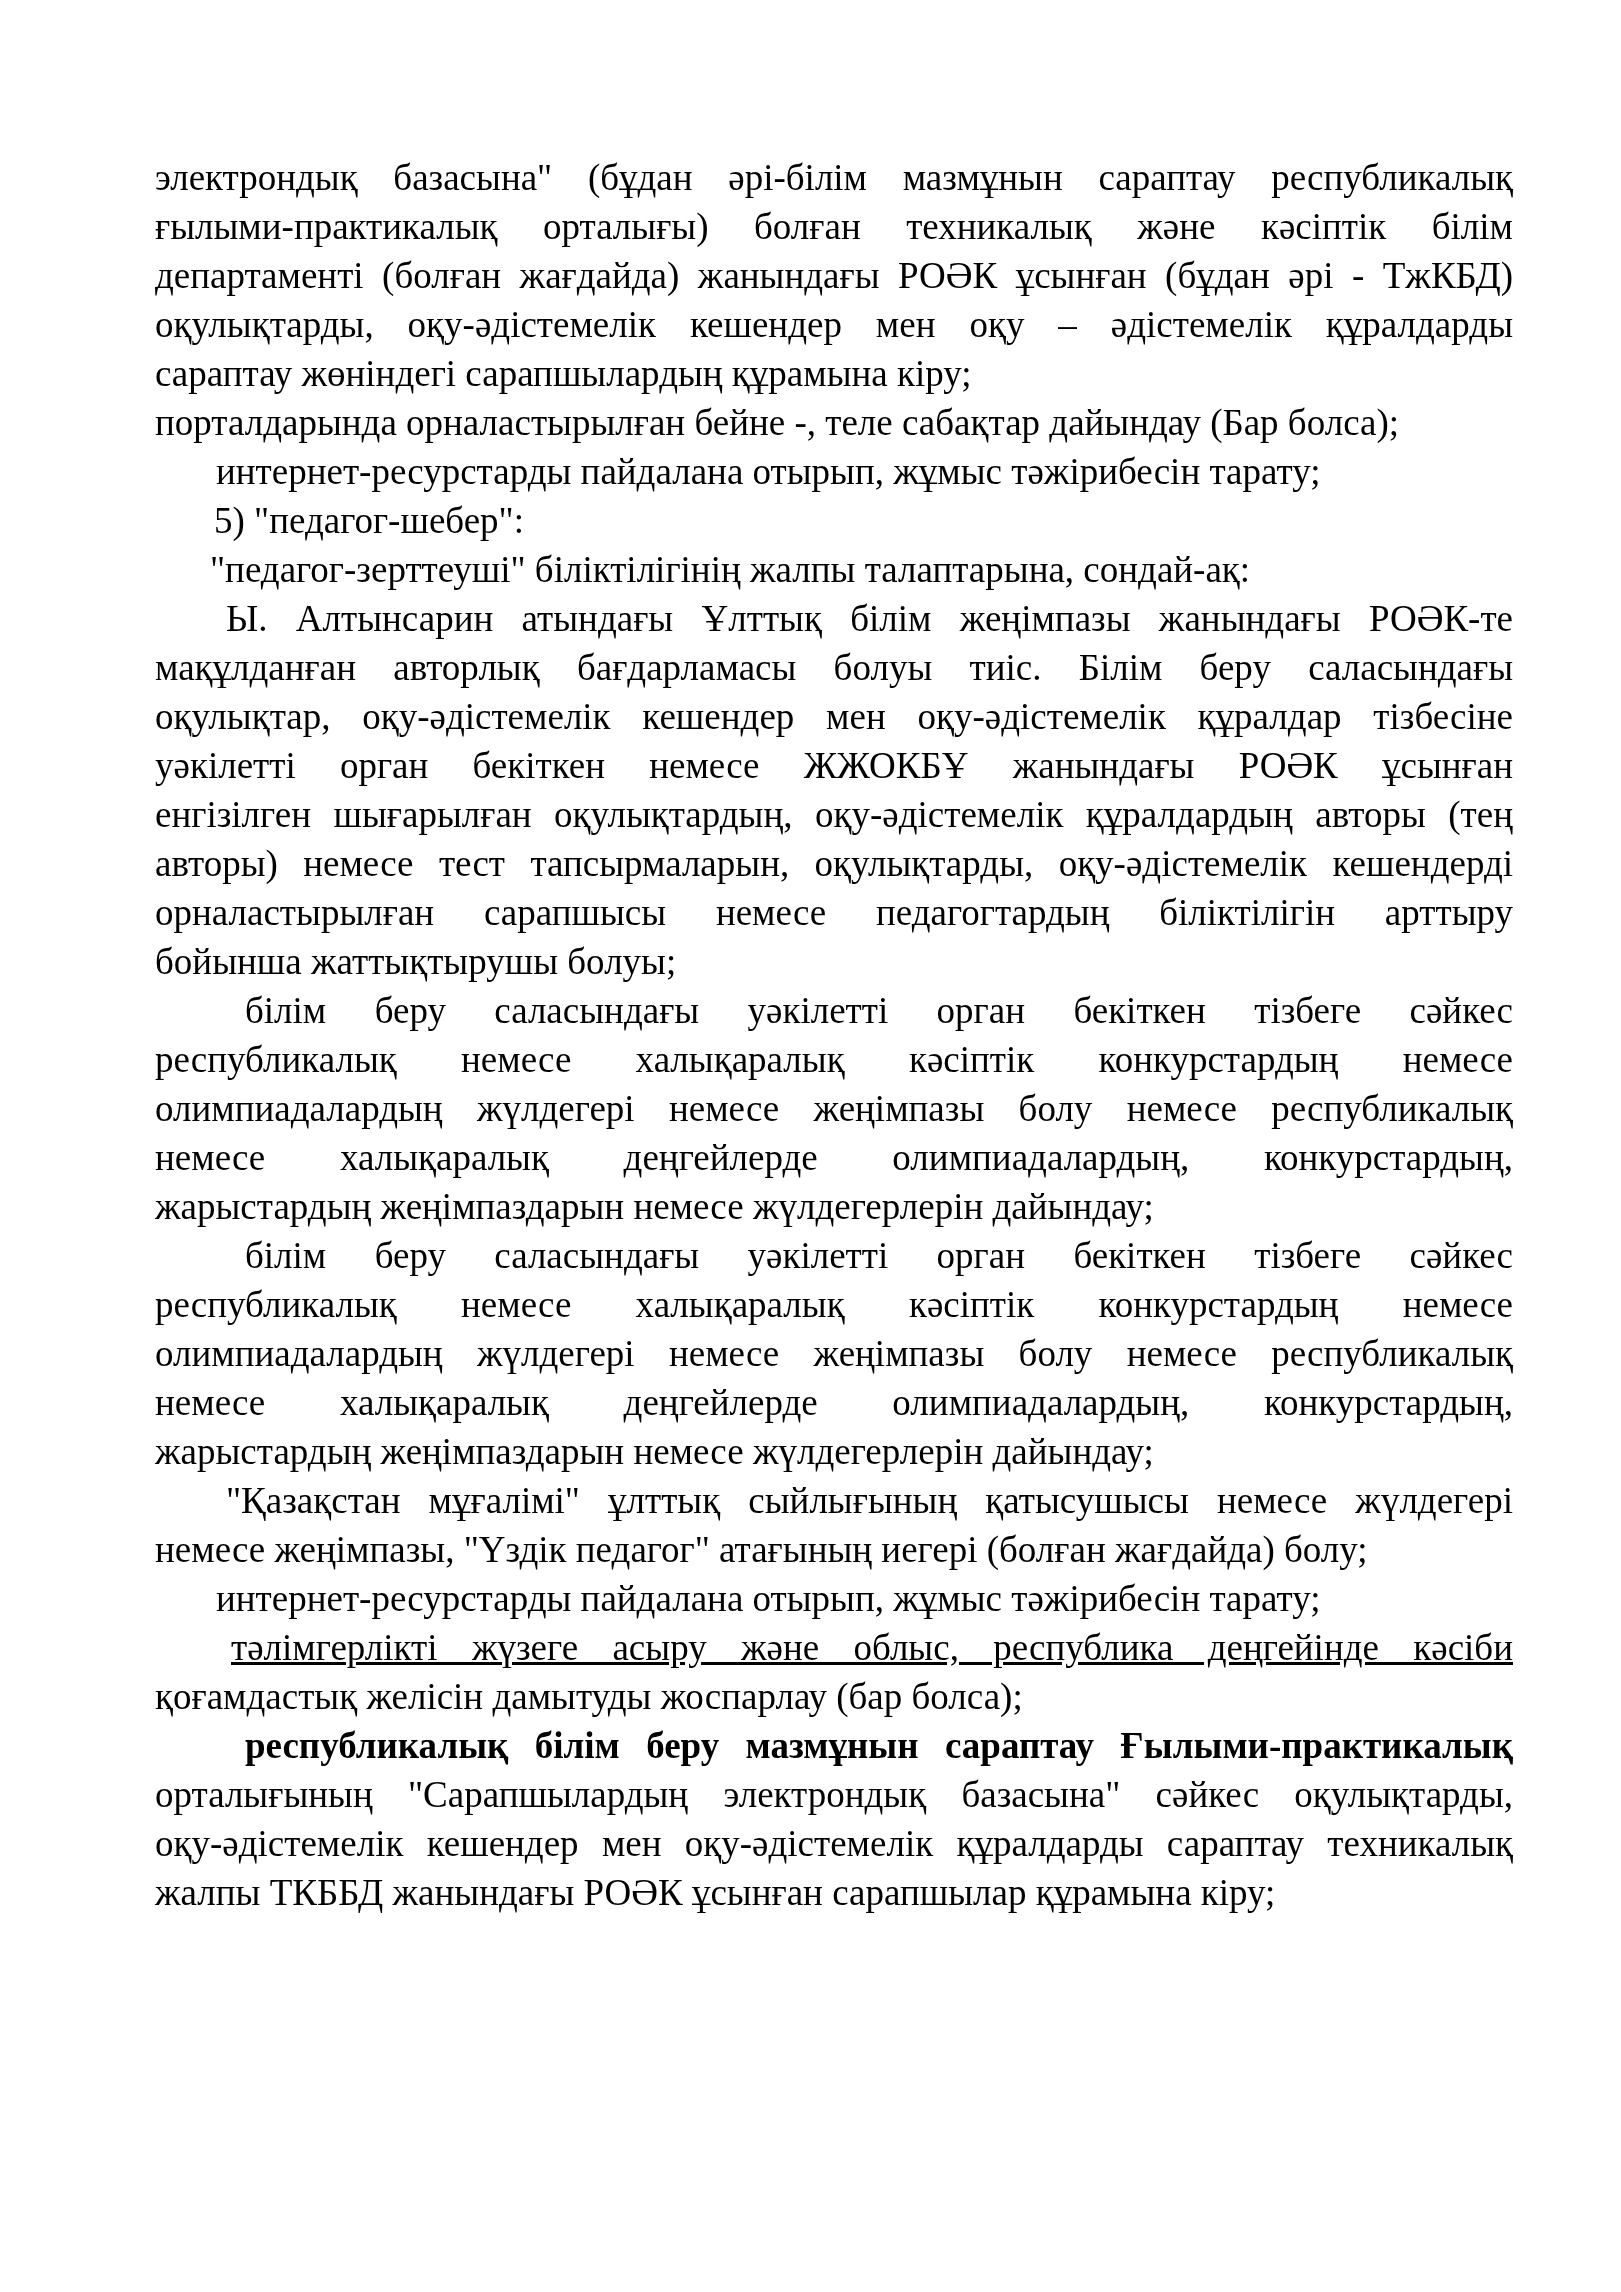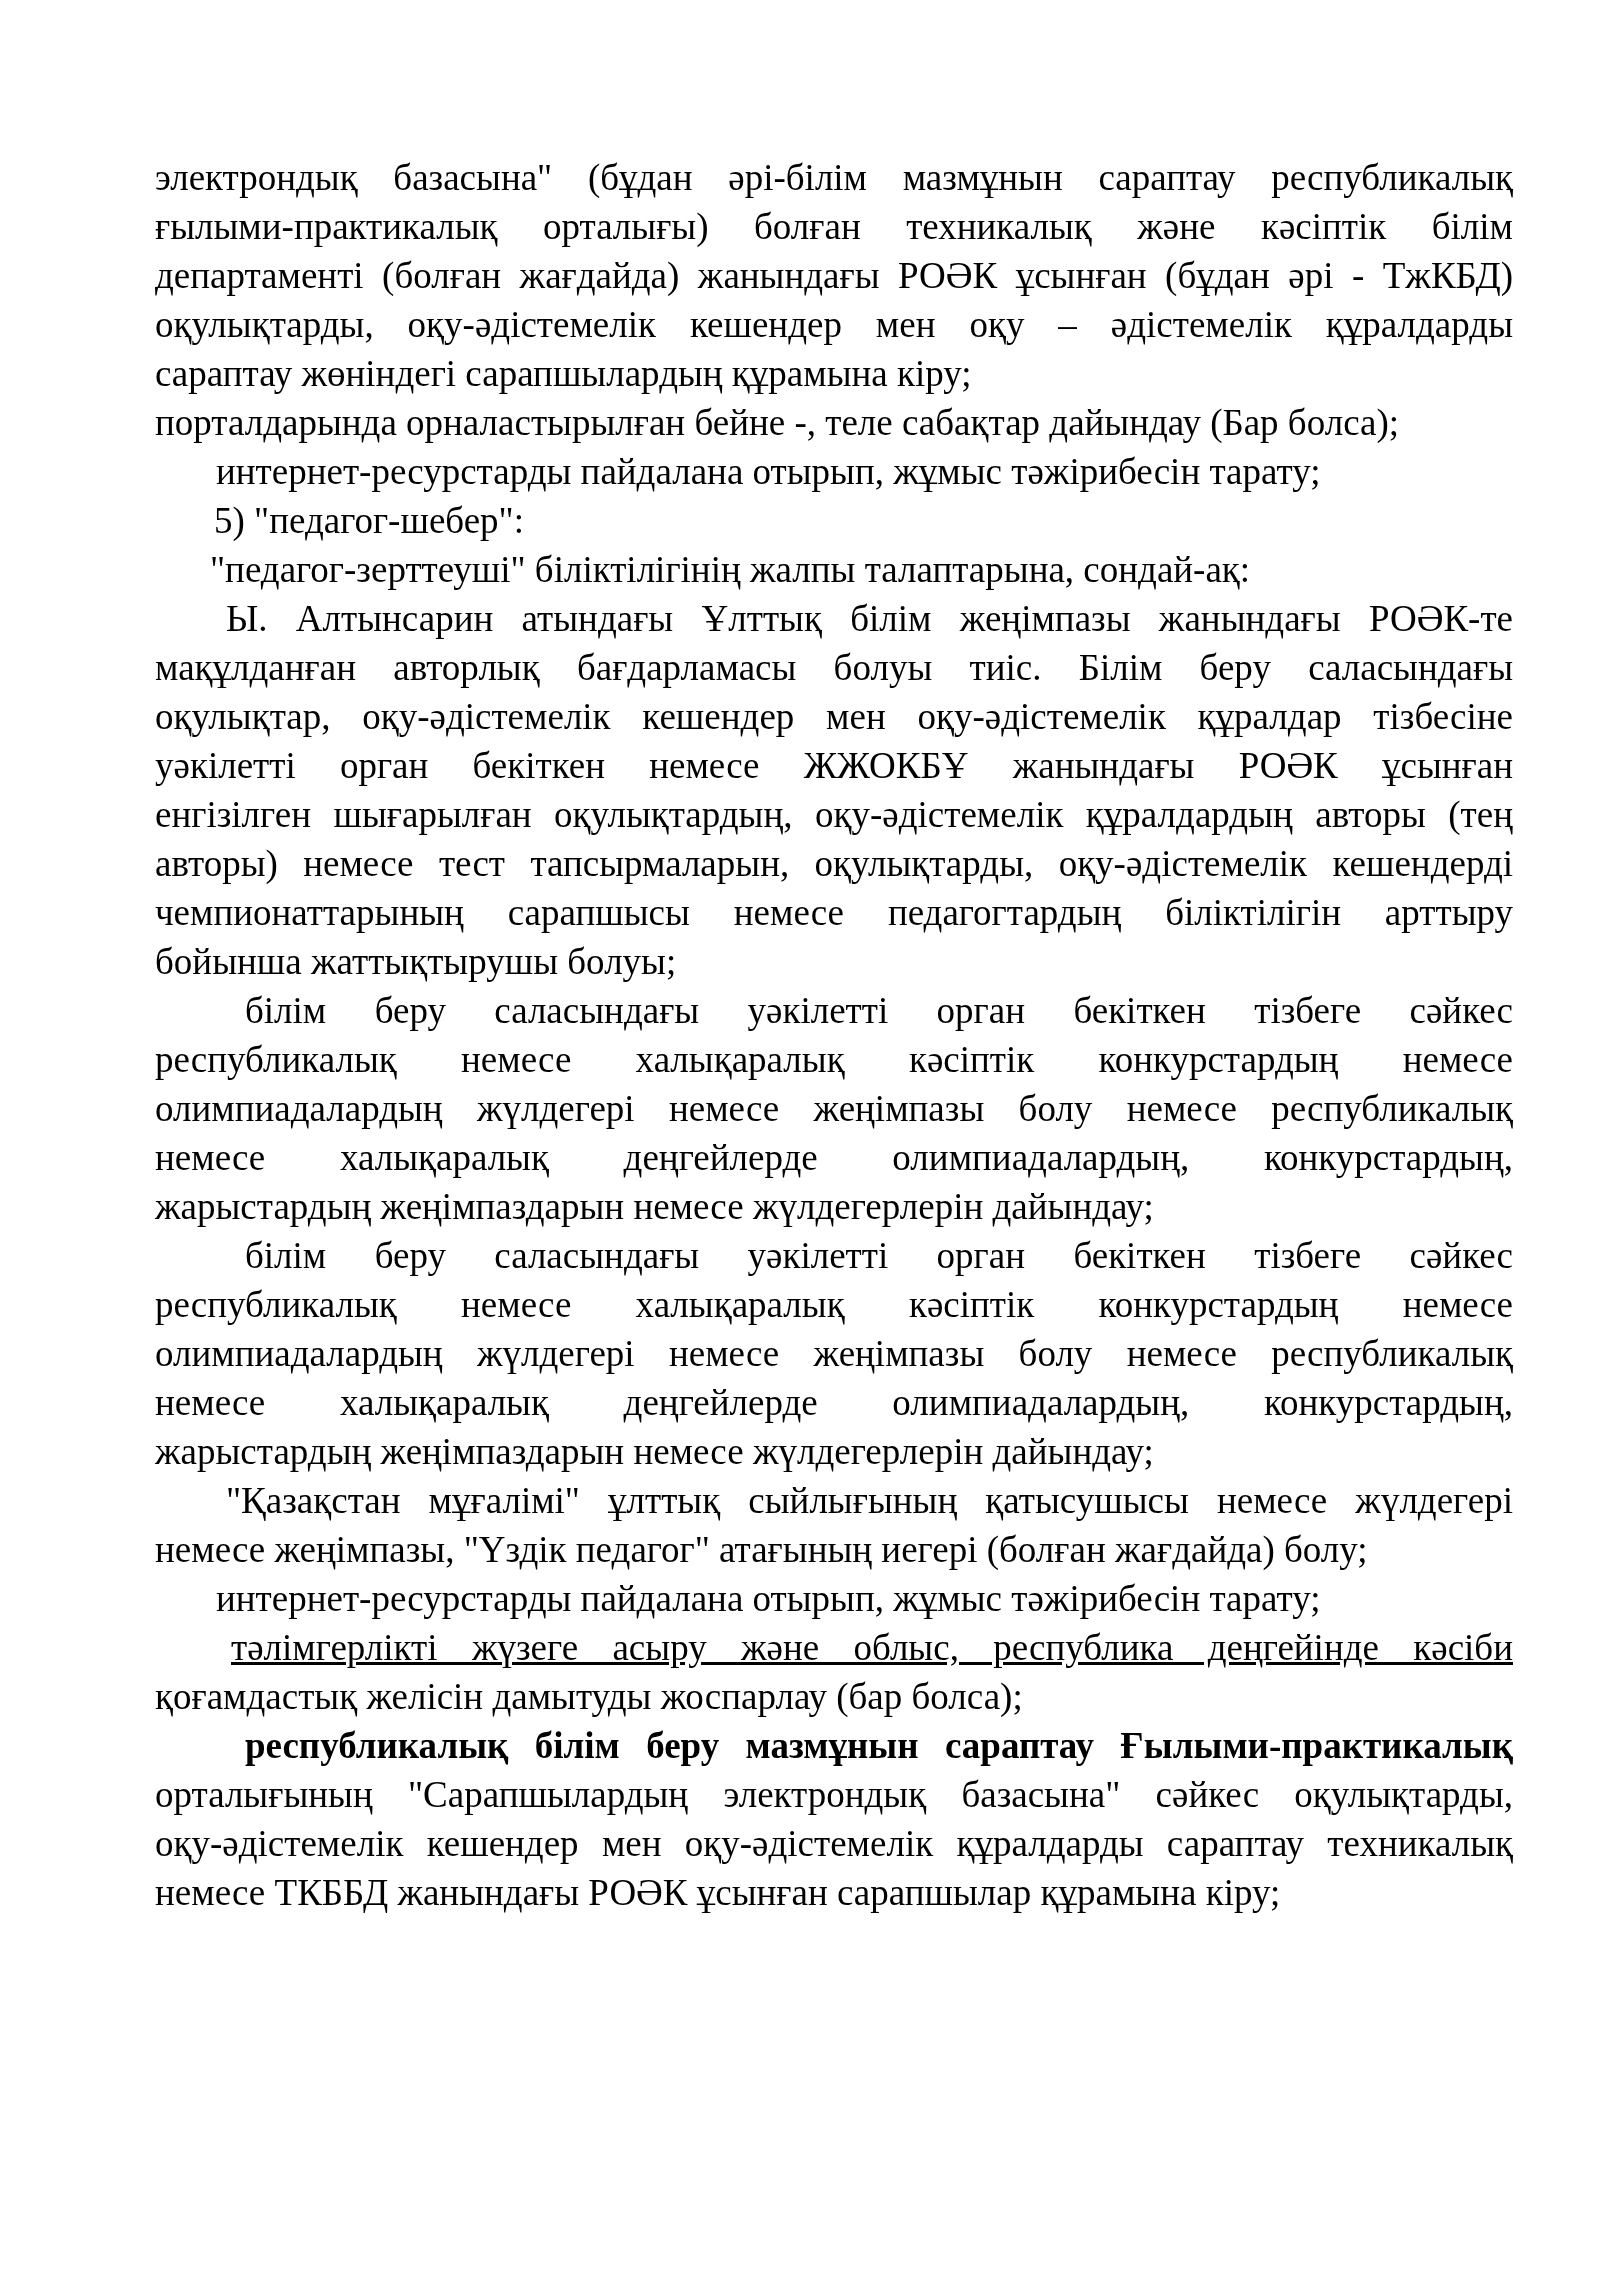--- a/index.html
+++ b/index.html
@@ -65,21 +65,21 @@
       <div class="paragraph">
         <div class="line last" style="padding-left: 55px;">"педагог-зерттеуші" біліктілігінің жалпы талаптарына, сондай-ақ:</div>
       </div>
       <div class="paragraph">
         <div class="line" style="padding-left: 71px;">Ы. Алтынсарин атындағы Ұлттық білім жеңімпазы жанындағы РОӘК-те</div>
         <div class="line">мақұлданған авторлық бағдарламасы болуы тиіс. Білім беру саласындағы</div>
         <div class="line">оқулықтар, оқу-әдістемелік кешендер мен оқу-әдістемелік құралдар тізбесіне</div>
         <div class="line">уәкілетті орган бекіткен немесе ЖЖОКБҰ жанындағы РОӘК ұсынған</div>
         <div class="line">енгізілген шығарылған оқулықтардың, оқу-әдістемелік құралдардың авторы (тең</div>
         <div class="line">авторы) немесе тест тапсырмаларын, оқулықтарды, оқу-әдістемелік кешендерді</div>
-        <div class="line">чемпионаттарының сарапшысы немесе педагогтардың біліктілігін арттыру</div>
+        <div class="line">орналастырылған сарапшысы немесе педагогтардың біліктілігін арттыру</div>
         <div class="line last">бойынша жаттықтырушы болуы;</div>
       </div>
       <div class="paragraph">
         <div class="line" style="padding-left: 90px;">білім беру саласындағы уәкілетті орган бекіткен тізбеге сәйкес</div>
         <div class="line">республикалық немесе халықаралық кәсіптік конкурстардың немесе</div>
         <div class="line">олимпиадалардың жүлдегері немесе жеңімпазы болу немесе республикалық</div>
         <div class="line">немесе халықаралық деңгейлерде олимпиадалардың, конкурстардың,</div>
         <div class="line last">жарыстардың жеңімпаздарын немесе жүлдегерлерін дайындау;</div>
       </div>
       <div class="paragraph">
@@ -97,17 +97,17 @@
         <div class="line last" style="padding-left: 61px;">интернет-ресурстарды пайдалана отырып, жұмыс тәжірибесін тарату;</div>
       </div>
       <div class="paragraph">
         <div class="line" style="padding-left: 76px; text-decoration: underline;">тәлімгерлікті жүзеге асыру және облыс, республика деңгейінде кәсіби</div>
         <div class="line last">қоғамдастық желісін дамытуды жоспарлау (бар болса);</div>
       </div>
       <div class="paragraph">
         <div class="line" style="padding-left: 90px; font-weight: bold;">республикалық білім беру мазмұнын сараптау Ғылыми-практикалық</div>
         <div class="line">орталығының "Сарапшылардың электрондық базасына" сәйкес оқулықтарды,</div>
         <div class="line">оқу-әдістемелік кешендер мен оқу-әдістемелік құралдарды сараптау техникалық</div>
-        <div class="line last">немесе ТКББД жанындағы РОӘК ұсынған сарапшылар құрамына кіру;</div>
+        <div class="line last">жалпы ТКББД жанындағы РОӘК ұсынған сарапшылар құрамына кіру;</div>
       </div>
     </div>
 </div>
 
 
 </body></html>

